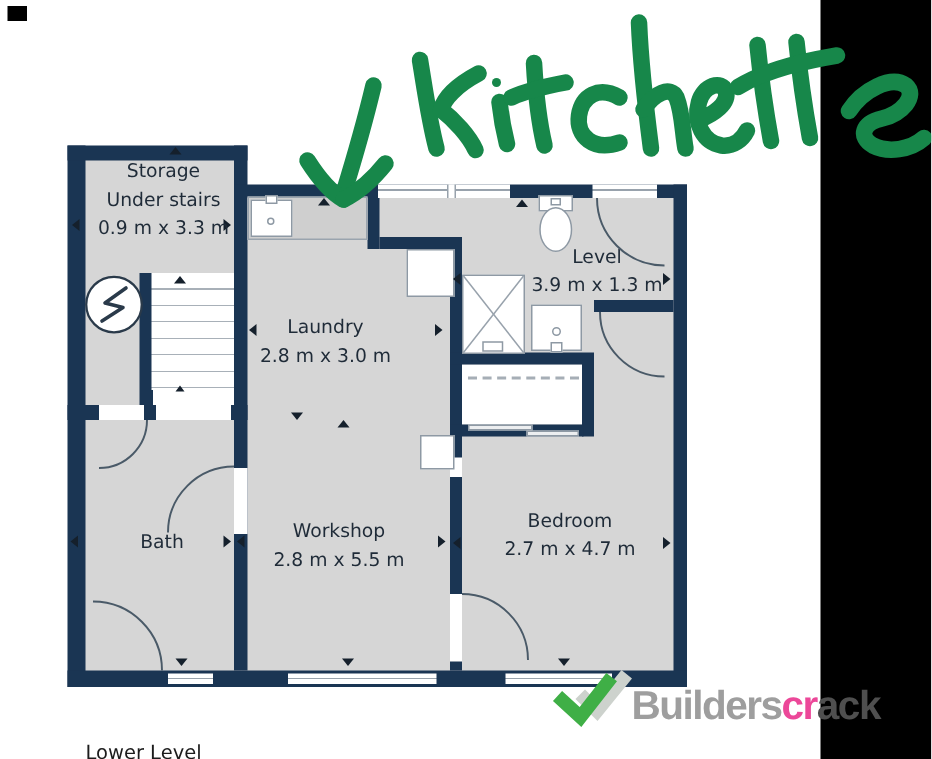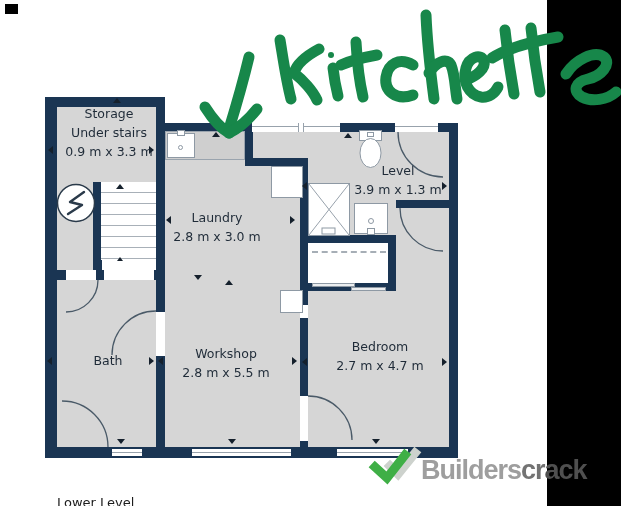--- a/index.html
+++ b/index.html
@@ -21,21 +21,21 @@
   #stairs{position:absolute;left:101px;top:182px;width:55px;height:78px;
           background:repeating-linear-gradient(to bottom,#ffffff 0 10px,#a8b0b8 10px 11px);}
   #dashed-line{position:absolute;left:312px;top:251px;width:74px;height:0;border-top:2px dashed #a6aeb6;}
   #slide1,#slide2{position:absolute;background:#eceef0;border:1px solid #8e99a4;box-sizing:border-box;}
   #overlay{position:absolute;left:0;top:0;width:621px;height:506px;pointer-events:none;}
   #blackbar{position:absolute;left:547px;top:0;width:74px;height:506px;background:#000;}
   #corner-mark{position:absolute;left:5px;top:4px;width:13px;height:10px;background:#000;}
   #lower-level{position:absolute;left:57px;top:495px;font-size:13px;color:#1c1c1c;}
   #logo{position:absolute;left:421px;top:455px;height:32px;font-family:"Liberation Sans","DejaVu Sans",sans-serif;
         font-weight:bold;font-size:27px;letter-spacing:-1px;line-height:30px;white-space:nowrap;}
-  #logo .p1{color:#9e9e9e;} #logo .p2{color:#737373;} #logo .p3{color:#4f4f4f;}
+  #logo .p1{color:#9e9e9e;} #logo .p2{color:#ec4899;} #logo .p3{color:#4f4f4f;}
   .visually-hidden{position:absolute;width:1px;height:1px;overflow:hidden;clip:rect(0 0 0 0);}
 </style>
 </head>
 <body>
 
 <div id="canvas">
 
   <div id="blackbar"></div>
   <div id="corner-mark"></div>
 

